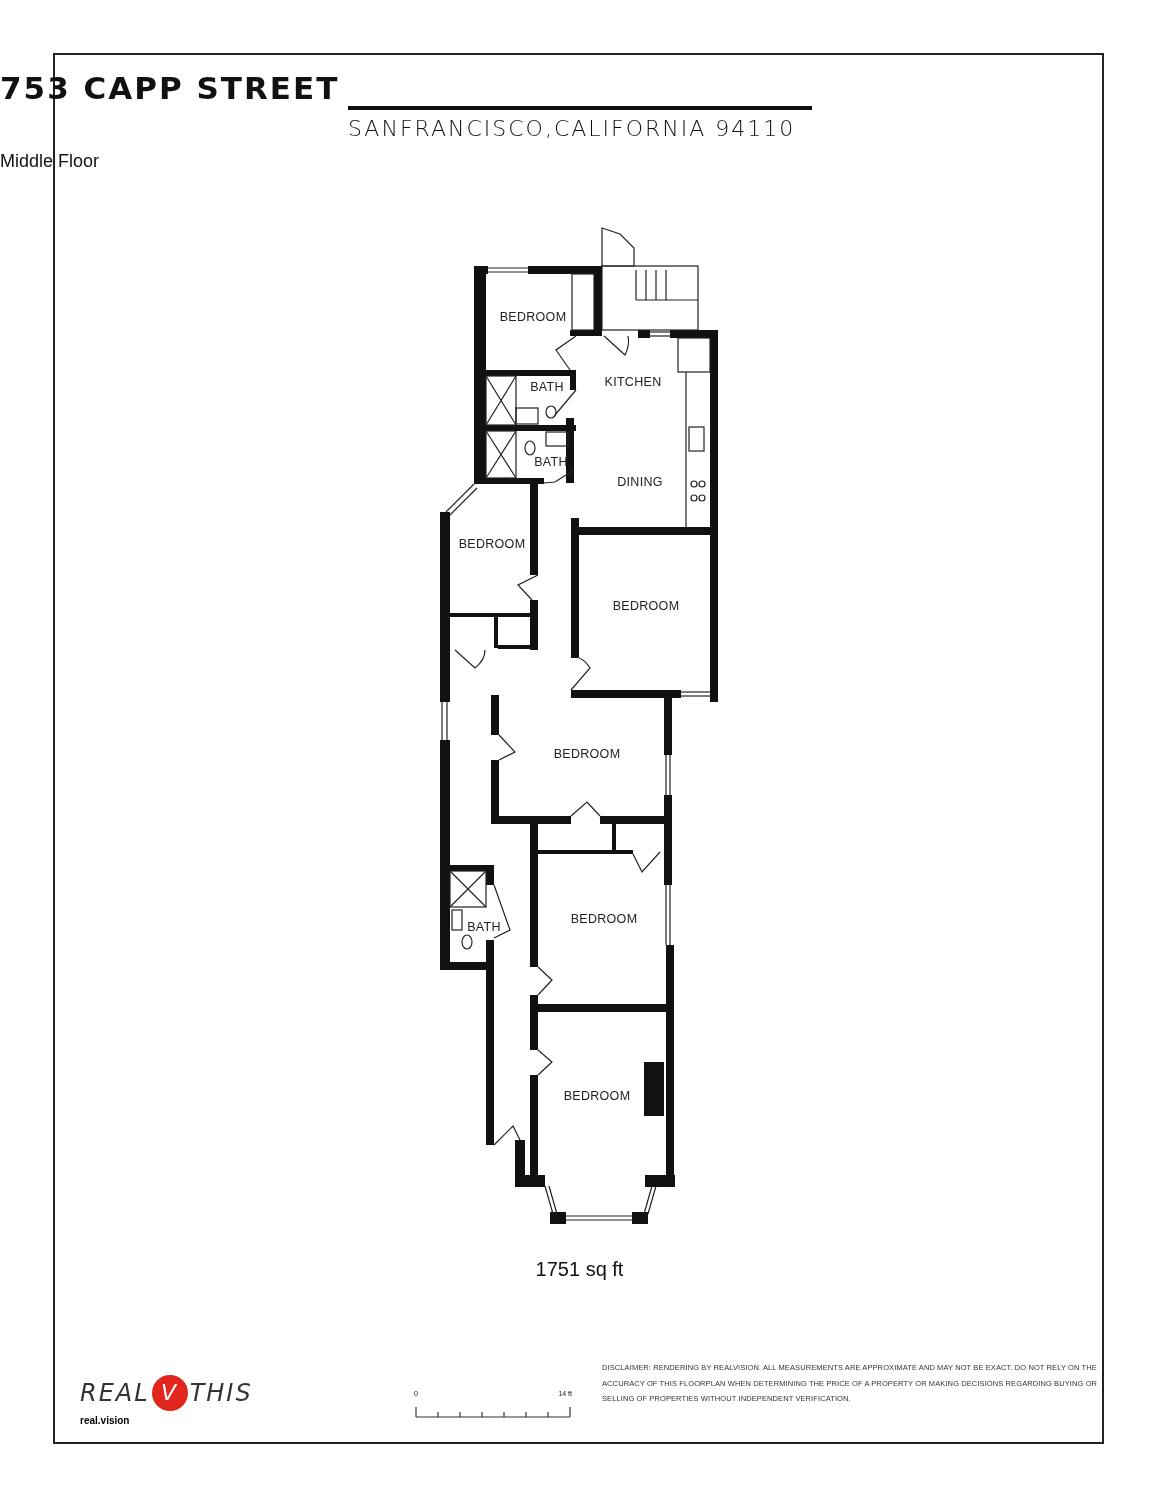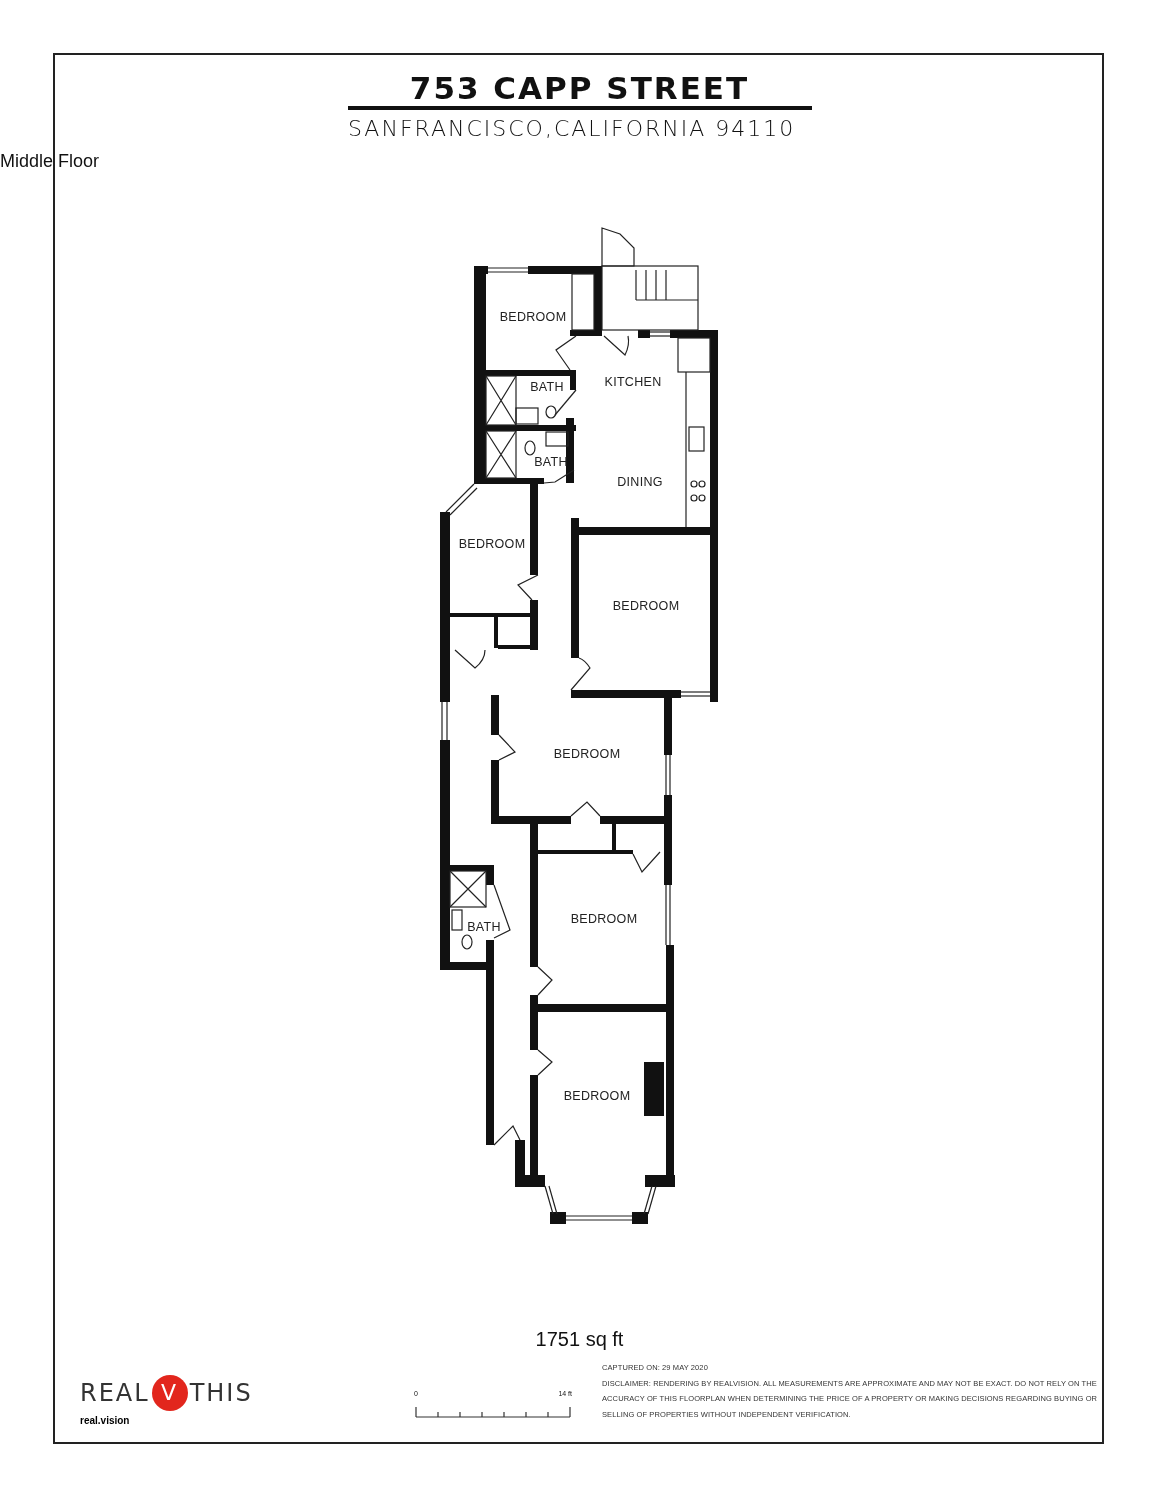--- a/index.html
+++ b/index.html
@@ -1,25 +1,25 @@
 <!DOCTYPE html>
 <html><head>
 <meta charset="utf-8">
 <style>
   html,body{margin:0;padding:0;background:#fff;}
   body{width:1159px;height:1499px;position:relative;font-family:"Liberation Sans",sans-serif;color:#111;overflow:hidden;}
   .frame{position:absolute;left:53px;top:53px;width:1051px;height:1391px;border:2px solid #222;box-sizing:border-box;}
-  .title{position:absolute;left:0;width:1159px;top:70px;text-align:center;font-weight:bold;font-size:31px;letter-spacing:2px;font-family:"DejaVu Sans",sans-serif;}
+  .title{position:absolute;left:0;width:1159px;top:70px;font-weight:bold;font-size:31px;letter-spacing:2px;font-family:"DejaVu Sans",sans-serif;}
   .title-rule{position:absolute;left:348px;top:106px;width:464px;height:4px;background:#111;}
   .subtitle{position:absolute;left:348px;width:480px;top:116px;text-align:left;font-size:22px;letter-spacing:2px;font-family:"DejaVu Sans",sans-serif;font-weight:300;}
   .floor{position:absolute;left:0;width:1159px;top:151px;text-align:left;font-size:18px;}
-  .sqft{position:absolute;left:0;width:1159px;top:1328px;text-align:center;font-size:20px;}
+  .sqft{position:absolute;left:0;width:1159px;top:1258px;text-align:center;font-size:20px;}
   .plan{position:absolute;left:0;top:0;}
   .rl{font-family:"Liberation Sans",sans-serif;font-size:12.5px;fill:#222;text-anchor:middle;letter-spacing:.3px;}
-  .logo{position:absolute;left:80px;top:1375px;height:36px;display:flex;align-items:center;font-size:24px;letter-spacing:2px;color:#333;font-family:"DejaVu Sans",sans-serif;}
+  .logo{position:absolute;left:80px;top:1375px;height:36px;display:flex;align-items:center;font-size:24px;letter-spacing:2px;color:#333;font-family:"DejaVu Sans",sans-serif;font-style:italic;}
   .logo .v{display:inline-block;width:36px;height:36px;border-radius:50%;background:#e2261d;color:#fff;text-align:center;line-height:36px;font-size:22px;margin:0 2px;}
   .site{position:absolute;left:80px;top:1415px;font-size:10px;color:#000000;font-weight:bold;}
   .scale{position:absolute;left:412px;top:1390px;width:160px;height:30px;}
   .scale .z{position:absolute;left:2px;top:0;font-size:7px;}
   .scale .f{position:absolute;right:0;top:0;font-size:7px;}
   .disc{position:absolute;left:602px;top:1360px;width:500px;font-size:7.5px;line-height:15.5px;color:#333;letter-spacing:.1px;}
 </style>
 </head>
 <body>
 
@@ -193,15 +193,14 @@
       <line x1="70" y1="22" x2="70" y2="27"></line>
         <line x1="92" y1="22" x2="92" y2="27"></line>
         <line x1="114" y1="22" x2="114" y2="27"></line>
       <line x1="136" y1="22" x2="136" y2="27"></line>
         <line x1="158" y1="17" x2="158" y2="27"></line>
     </g>
   </svg>
 </div>
 
 <div class="disc">
-  <div>CAPTURED ON: 29 MAY 2020</div>
   <div>DISCLAIMER: RENDERING BY REALVISION. ALL MEASUREMENTS ARE APPROXIMATE AND MAY NOT BE EXACT. DO NOT RELY ON THE ACCURACY OF THIS FLOORPLAN WHEN DETERMINING THE PRICE OF A PROPERTY OR MAKING DECISIONS REGARDING BUYING OR SELLING OF PROPERTIES WITHOUT INDEPENDENT VERIFICATION.</div>
 </div>
 
 </body></html>

